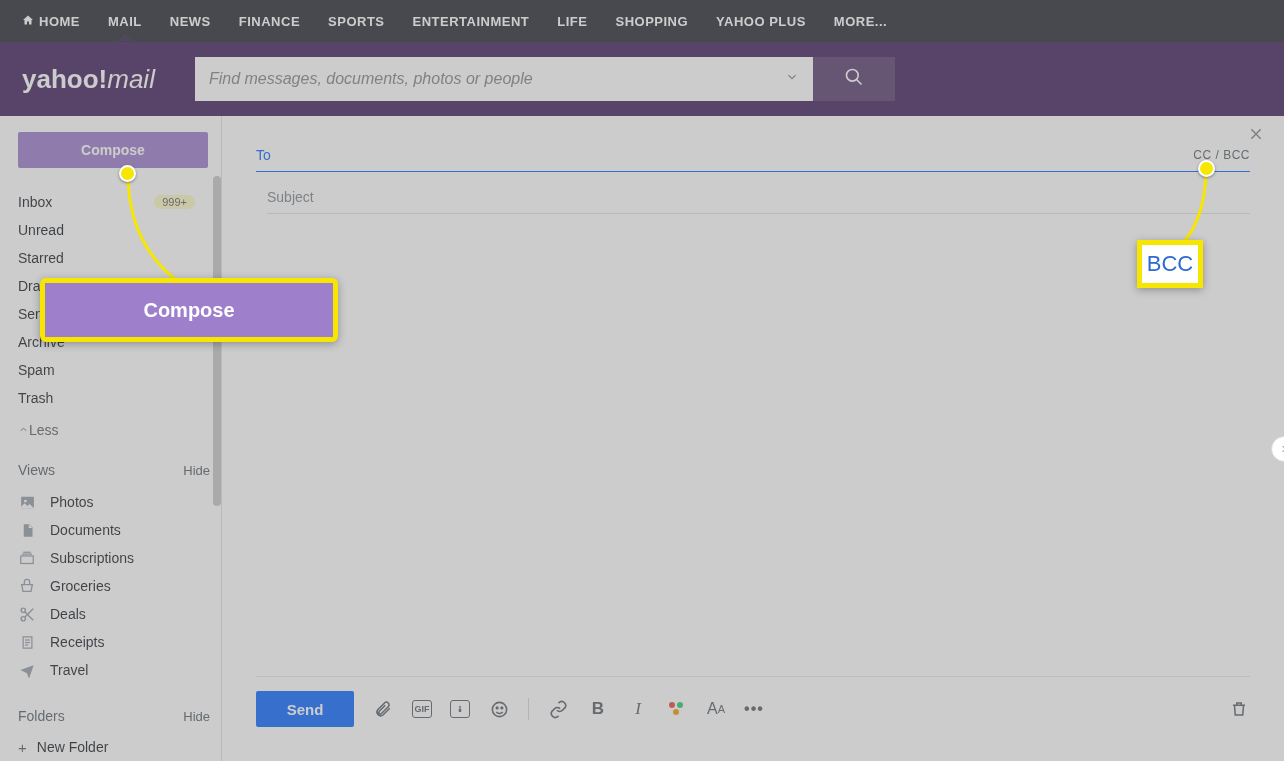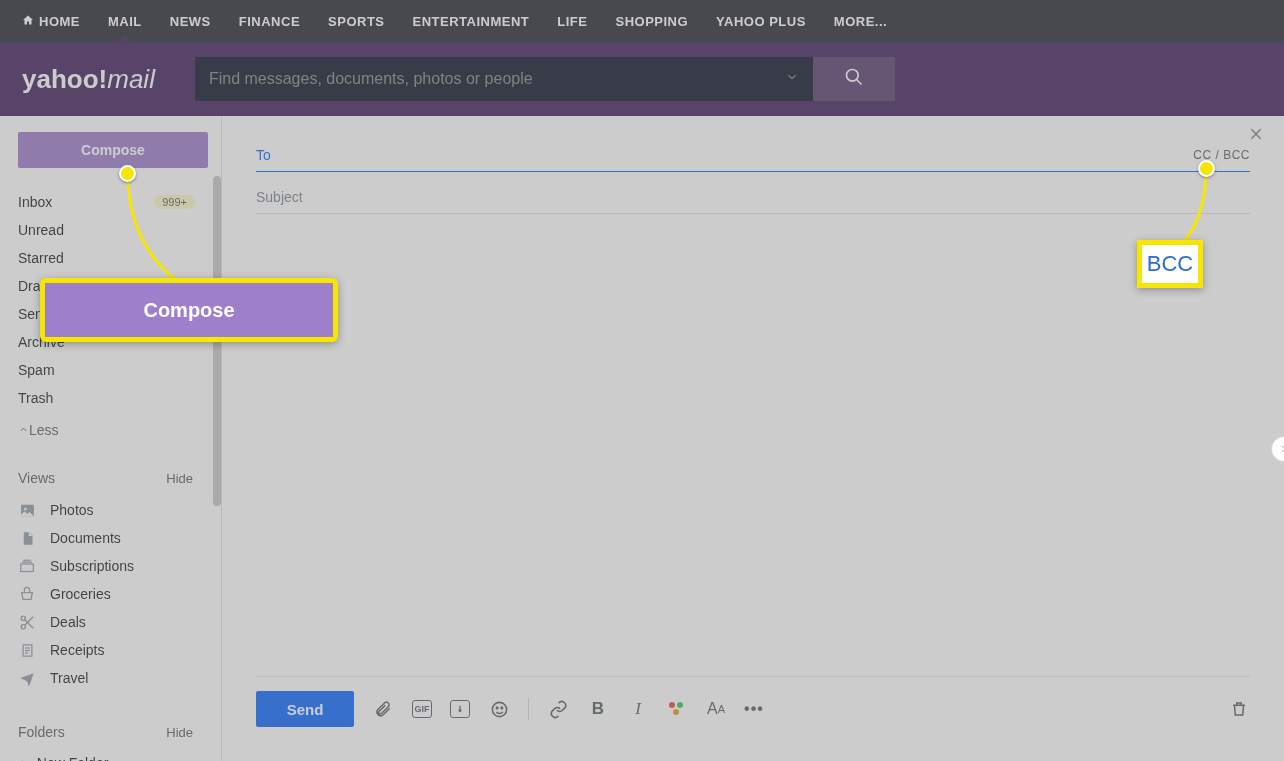--- a/index.html
+++ b/index.html
@@ -13,33 +13,33 @@
   .topnav a { color:#fff; cursor:pointer; }
   .topnav .home { display:flex; align-items:center; gap:5px; }
   .topnav .active-tab { position:relative; }
   .topnav .active-tab::after { content:''; position:absolute; bottom:-12px; left:50%; transform:translateX(-50%); border:7px solid transparent; border-bottom-color:#3b2951; }
 
   
   .header { height:74px; background:#46255f; display:flex; align-items:center; padding:0 22px; gap:40px; }
   .logo { color:#fff; font-size:26px; font-weight:400; font-style:italic; }
   .logo b { font-weight:800; font-style:normal; }
   .searchwrap { display:flex; flex:0 0 700px; height:44px; }
-  .searchbox { flex:1; background:#0f172a; border:none; display:flex; align-items:center; padding:10px 14px; color:#888; font-size:16px; position:relative; }
+  .searchbox { flex:1; background:#ffffff; border:none; display:flex; align-items:center; padding:10px 14px; color:#888; font-size:16px; position:relative;font-style:italic; }
   .searchbox .chev { position:absolute; right:14px; color:#888; }
   .searchbtn { width:82px; background:rgba(255,255,255,.12); display:flex; align-items:center; justify-content:center; color:#fff; cursor:pointer; }
 
   
   .main { display:flex; height:645px; }
   .sidebar { width:222px; background:#fff; border-right:1px solid #e0e0e0; padding:16px 8px 0 18px; position:relative; overflow:hidden; color:#1d2228; font-size:14px; }
   .scrollbar { position:absolute; right:0; top:60px; width:8px; height:330px; background:#c9c9c9; border-radius:4px; }
   .compose { width:190px; height:36px; background:#9d7fcb; color:#fff; border:none; font-weight:600; font-size:14px; cursor:pointer; border-radius:2px; margin-bottom:20px; }
   .folder { display:flex; justify-content:space-between; align-items:center; height:28px; padding-right:18px; cursor:pointer; color:#1d2228; }
   .folder .cnt { background:#fef9c3; color:#5b636a; border-radius:10px; font-size:11px; padding:1px 8px; }
   .less { display:flex; align-items:center; color:#5b636a; margin-top:10px; cursor:pointer; }
-  .section-h { display:flex; justify-content:space-between; align-items:center; margin:32px 0 10px; padding-right:20px; color:#5b636a; }
+  .section-h { display:flex; justify-content:space-between; align-items:center; margin:24px 0 10px; padding-right:3px; color:#5b636a; }
   .section-h .hide { font-size:13px; cursor:pointer; }
   .view { display:flex; align-items:center; gap:14px; height:28px; cursor:pointer; color:#1d2228; }
   .view .ic { width:18px; color:#979ea8; display:inline-flex; justify-content:center; }
   .newfolder { display:flex; align-items:center; gap:10px; cursor:pointer; height:26px; }
   .userfolder { display:flex; align-items:center; justify-content:space-between; padding-left:12px; padding-right:18px; height:24px; font-size:13px; }
 
   
   .comp-area { flex:1; position:relative; background:#fff; padding:22px 34px 0 34px; }
   .close-x { position:absolute; top:10px; right:20px; color:#7b7f87; cursor:pointer; font-size:18px; }
   .field-row { display:flex; align-items:center; height:34px; border-bottom:1px solid #e0e0e0; color:#828a93; font-size:14px; }
@@ -246,21 +246,21 @@
     <span class="close-x">
       <svg width="16" height="16" viewBox="0 0 24 24" stroke="#7b7f87" stroke-width="2">
           <line x1="5" y1="5" x2="19" y2="19"></line>
           <line x1="19" y1="5" x2="5" y2="19"></line>
         </svg>
     </span>
     <div class="field-row to-row">
       <span>To</span>
       <span class="ccbcc">CC / BCC</span>
     </div>
-    <div class="field-row" style="margin-top:8px;">
+    <div class="field-row" style="margin-top:8px;margin-left:11px;">
       <span>Subject</span>
     </div>
     <div class="body"></div>
     <div class="hr-bot"></div>
     <div class="toolbar">
       <button class="send">Send</button>
       <span class="tico">
           <svg width="18" height="18" viewBox="0 0 24 24" fill="none" stroke="#5b636a" stroke-width="2">
             <path d="M21 11l-9 9a5 5 0 01-7-7l9-9a3.5 3.5 0 015 5l-9 9a2 2 0 01-3-3l8-8"></path>
           </svg>

